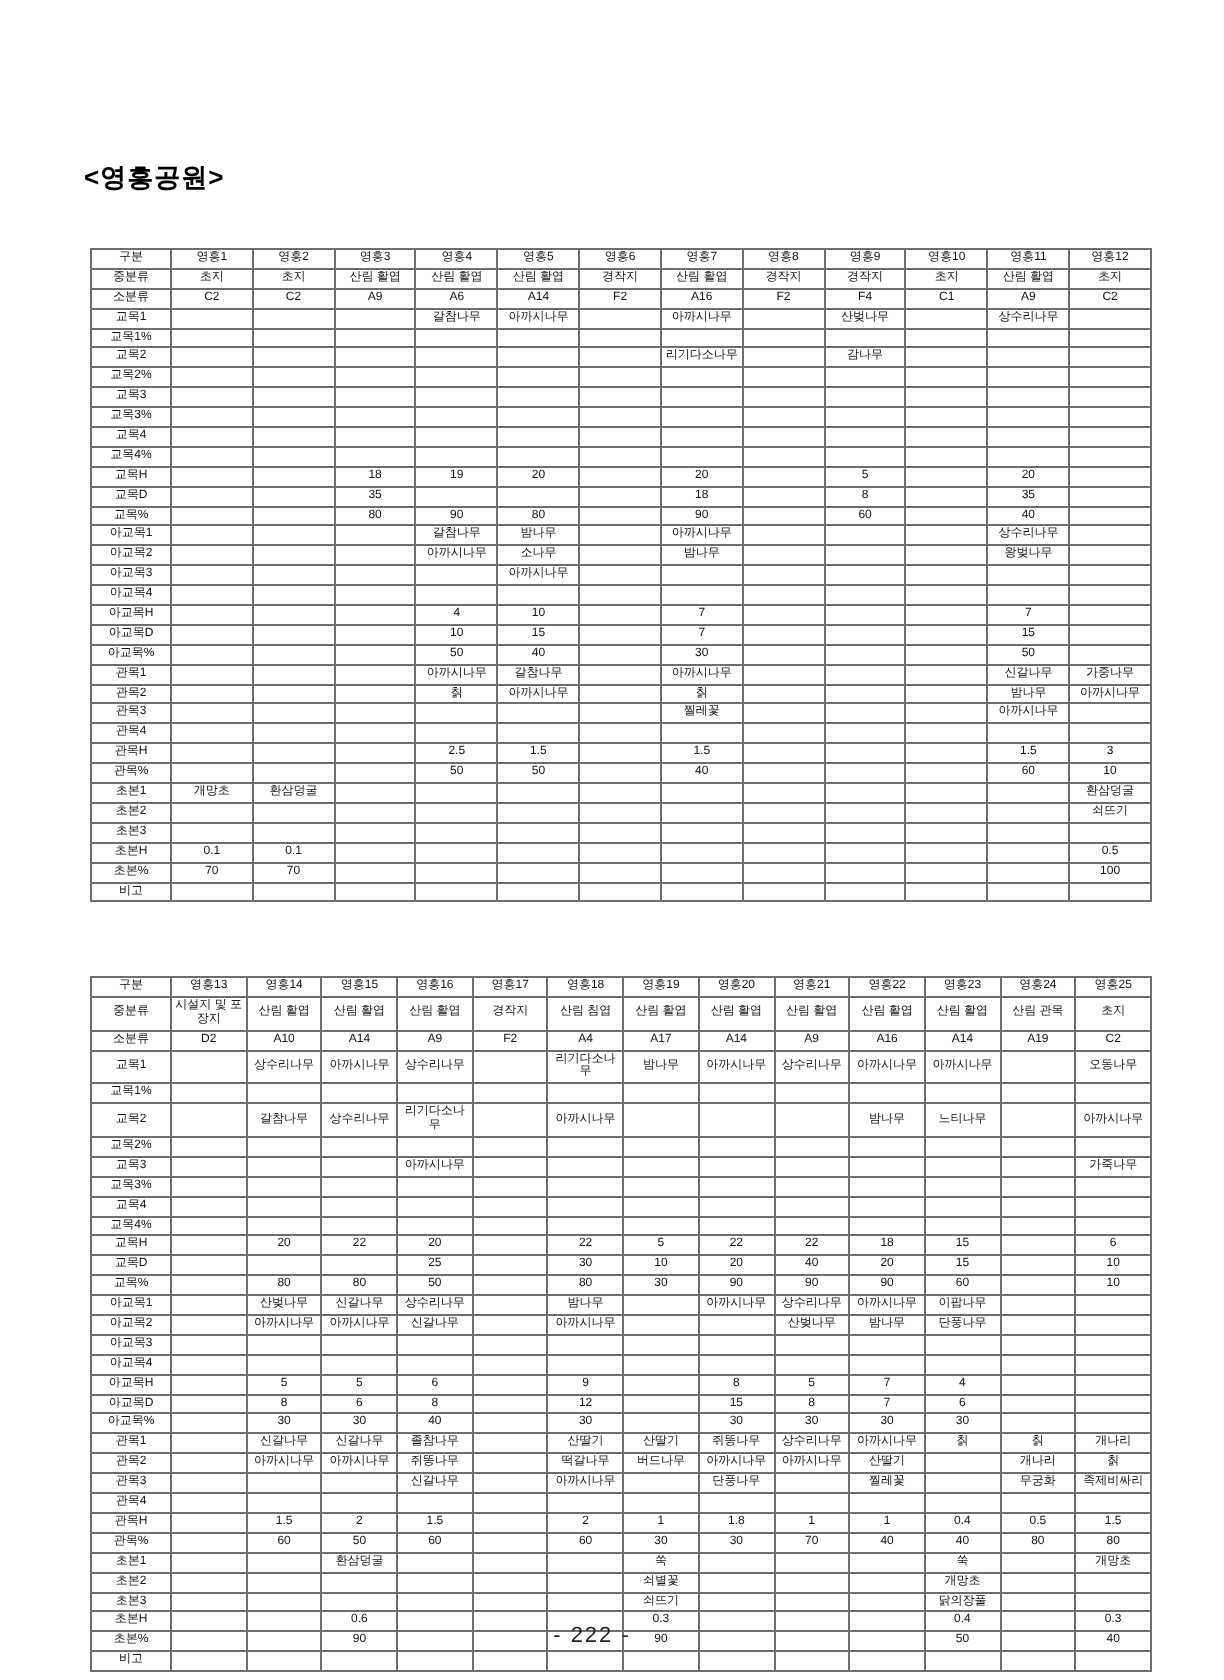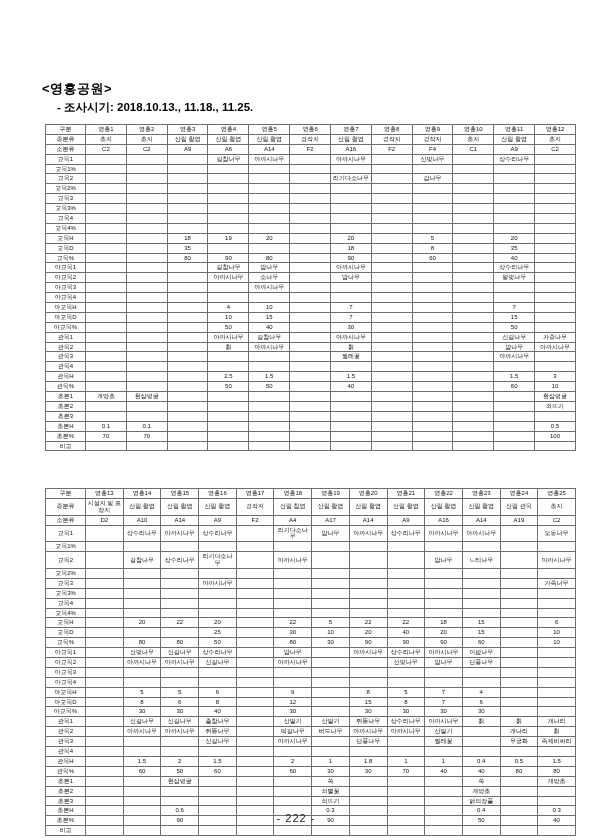--- a/index.html
+++ b/index.html
@@ -24,21 +24,20 @@
 
   .footer { position:absolute; left:0; top:772px; width:592px; text-align:center;
     font-size:11px; letter-spacing:1px; color:#222; }
 </style>
 </head>
 <body>
 
 <div class="page">
 
   <div class="title">&lt;영흥공원&gt;</div>
-  <div class="subtitle">- 조사시기: 2018.10.13., 11.18., 11.25.</div>
 
   <div class="tbl-wrap1">
     <table class="survey t1">
         <colgroup>
           <col style="width: 40px;">
           <col style="width: 40.83px;">
           <col style="width: 40.83px;">
           <col style="width: 40.83px;">
           <col style="width: 40.83px;">
           <col style="width: 40.83px;">

